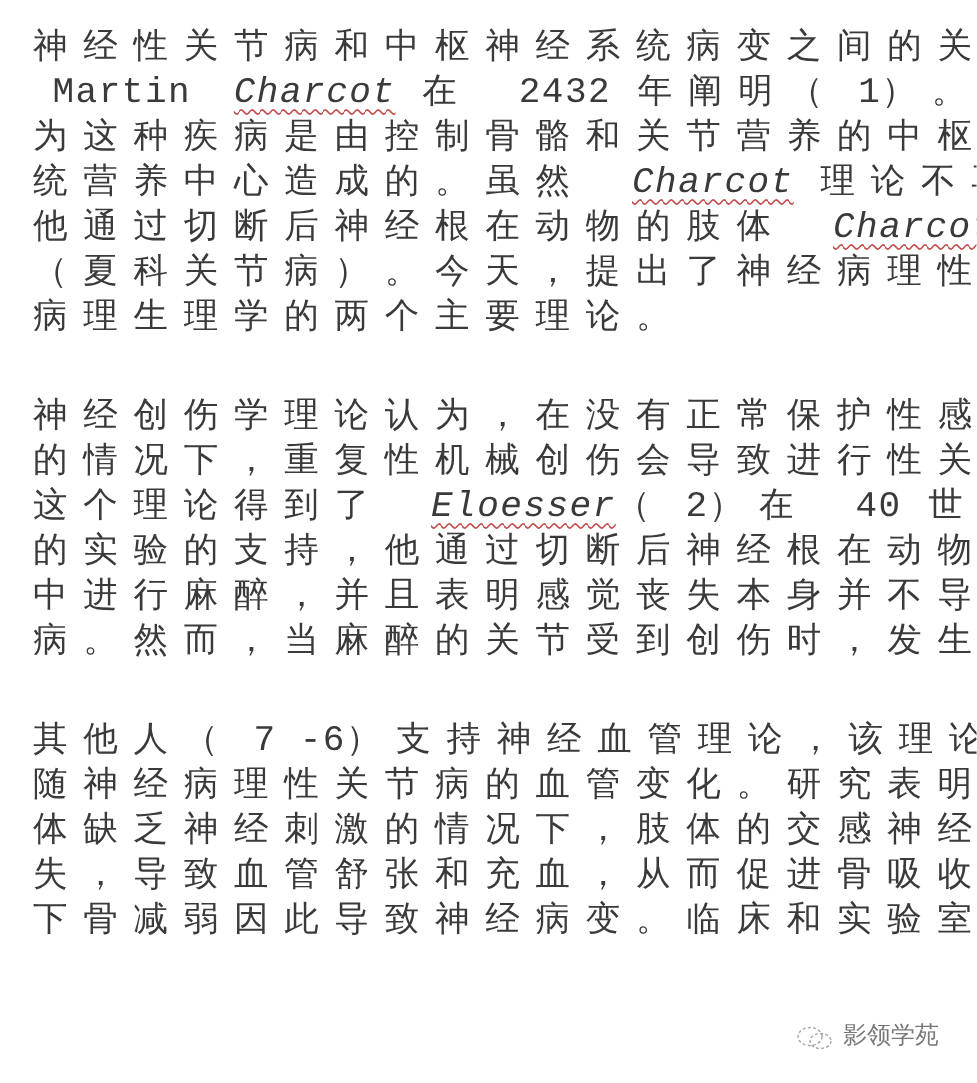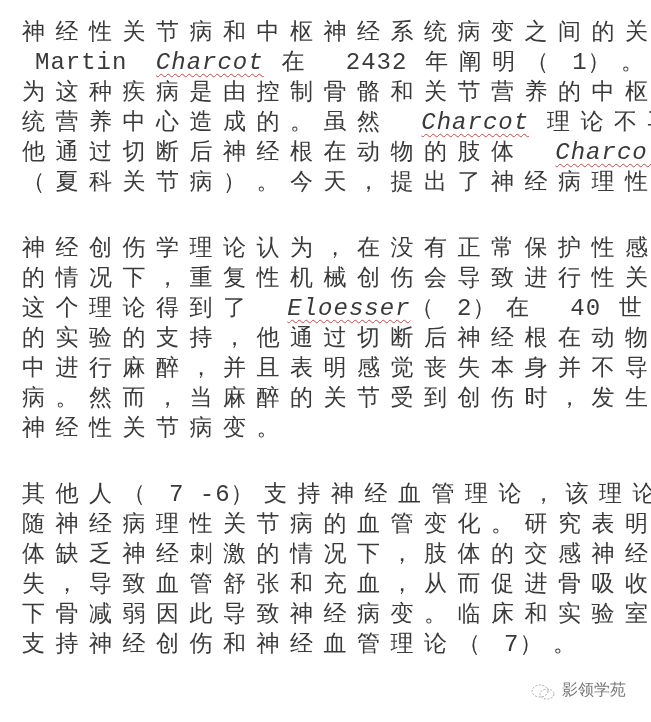--- a/index.html
+++ b/index.html
@@ -64,37 +64,36 @@
 <body>
 
 <div class="doc" id="doc">
     <div class="para">
       <span class="line"><span>神经性关节病和中枢神经系统病变之间的关系被</span></span>
       <span class="line"><span class="latin">Martin </span><span class="latin squiggle">Charcot</span><span> 在 </span><span class="latin">2432</span><span> 年阐明（</span><span class="latin">1</span><span>）。</span><span class="latin squiggle">Charcot</span></span>
       <span class="line"><span>为这种疾病是由控制骨骼和关节营养的中枢神经系</span></span>
       <span class="line"><span>统营养中心造成的。虽然 </span><span class="latin squiggle">Charcot</span><span> 理论不再被接受，</span></span>
       <span class="line"><span>他通过切断后神经根在动物的肢体 </span><span class="latin squiggle">Charcot</span></span>
       <span class="line"><span>（夏科关节病）。今天，提出了神经病理性关节病</span></span>
+      <span class="line"><span>病理生理学的两个主要理论。</span></span>
     </div>
     <div class="para">
       <span class="line"><span>神经创伤学理论认为，在没有正常保护性感觉反馈</span></span>
       <span class="line"><span>的情况下，重复性机械创伤会导致进行性关节破坏。</span></span>
       <span class="line"><span>这个理论得到了 </span><span class="latin squiggle">Eloesser</span><span>（</span><span class="latin">2</span><span>）在 </span><span class="latin">40</span><span> 世纪初期进行</span></span>
       <span class="line"><span>的实验的支持，他通过切断后神经根在动物的肢体</span></span>
       <span class="line"><span>中进行麻醉，并且表明感觉丧失本身并不导致关节</span></span>
       <span class="line"><span>病。然而，当麻醉的关节受到创伤时，发生典型的</span></span>
-      <span class="line"><span>神经性关节病变。</span></span>
     </div>
     <div class="para">
       <span class="line"><span>其他人（</span><span class="latin">7 -6</span><span>）支持神经血管理论，该理论强调伴</span></span>
       <span class="line"><span>随神经病理性关节病的血管变化。研究表明，在肢</span></span>
       <span class="line"><span>体缺乏神经刺激的情况下，肢体的交感神经张力丧</span></span>
       <span class="line"><span>失，导致血管舒张和充血，从而促进骨吸收。软骨</span></span>
       <span class="line"><span>下骨减弱因此导致神经病变。临床和实验室数据均</span></span>
-      <span class="line"><span>支持神经创伤和神经血管理论（</span><span class="latin">7</span><span>）。</span></span>
     </div>
   </div>
 
 <div class="watermark">
   <svg class="wm-icon" viewBox="0 0 26 18">
     <ellipse cx="10" cy="8" rx="8" ry="6" fill="none" stroke="#aaa" stroke-width="1" stroke-dasharray="2 1.5"></ellipse>
     <ellipse cx="17" cy="11" rx="7" ry="5" fill="none" stroke="#aaa" stroke-width="1" stroke-dasharray="2 1.5"></ellipse>
   </svg>
   <span>影领学苑</span>
 </div>

